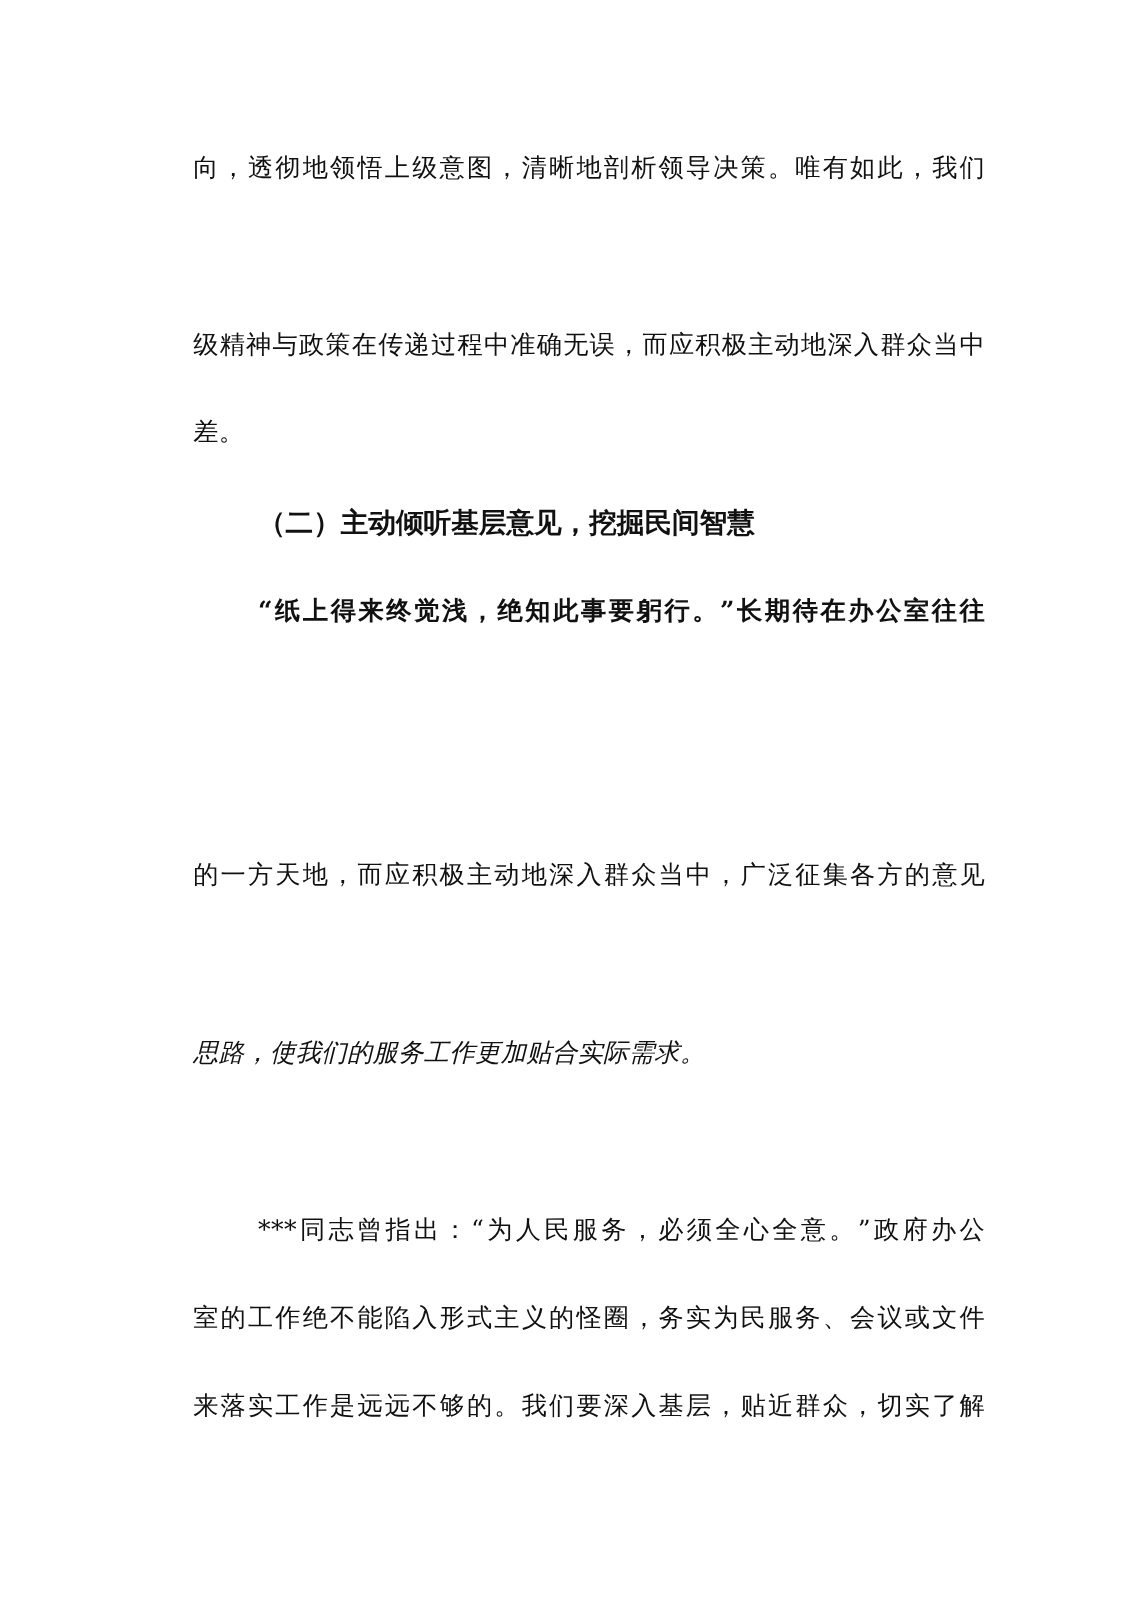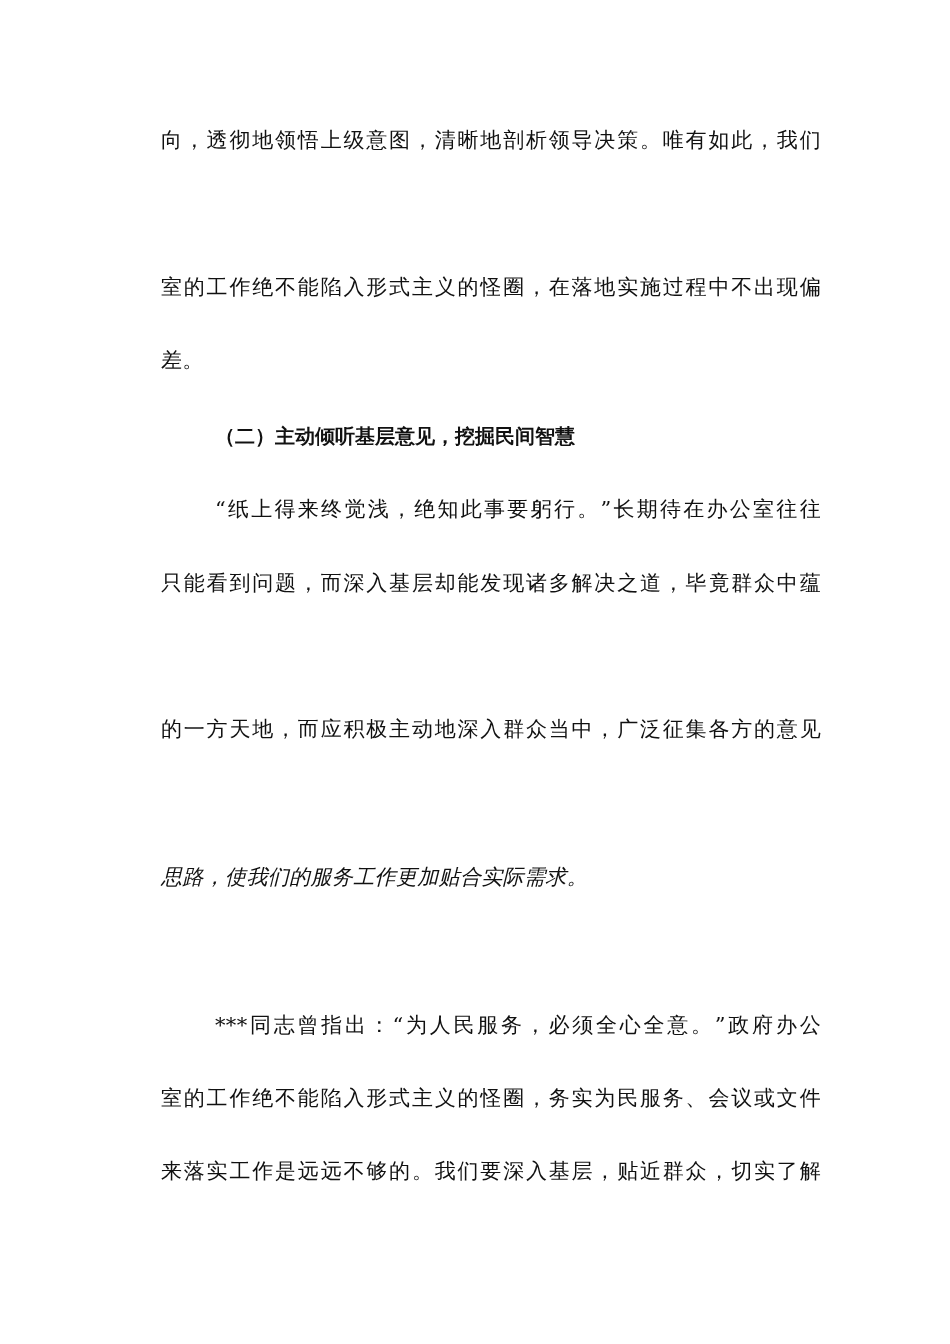--- a/index.html
+++ b/index.html
@@ -36,39 +36,38 @@
     .line.last {
       text-align-last: left;
     }
     .line.indent {
       left: 199px;
       width: 606px;
     }
     .heading {
       position: absolute;
       left: 199px;
-      font-size: 20px;
+      font-size: 23px;
       line-height: 28px;
       font-weight: bold;
       font-family: "DejaVu Sans", "Liberation Sans", sans-serif;
       white-space: nowrap;
     }
   </style>
 </head>
 <body>
 
 <div class="page">
 
   <div class="line" style="top:126px;">向，透彻地领悟上级意图，清晰地剖析领导决策。唯有如此，我们</div>
-  <div class="line" style="top:273px;">室的工作绝不能陷入形式主义的怪圈，在落地实施过程中不出现偏</div>
+  <div class="line" style="top:273px;">级精神与政策在传递过程中准确无误，而应积极主动地深入群众当中</div>
   <div class="line last" style="top:346px;">差。</div>
 
   <div class="heading" style="top:422px;">（二）主动倾听基层意见，挖掘民间智慧</div>
-  <div class="line indent" style="top:495px;">“纸上得来终觉浅，绝知此事要躬行。”长期待在办公室往往</div>
-  <div class="line" style="top:569px;">只能看到问题，而深入基层却能发现诸多解决之道，毕竟群众中蕴</div>
+  <div class="line indent" style="top:495px;font-weight:bold;">“纸上得来终觉浅，绝知此事要躬行。”长期待在办公室往往</div>
   <div class="line" style="top:715px;">的一方天地，而应积极主动地深入群众当中，广泛征集各方的意见</div>
   <div class="line last" style="top:863px;font-style:italic;">思路，使我们的服务工作更加贴合实际需求。</div>
 
   <div class="line indent" style="top:1011px;">***同志曾指出：“为人民服务，必须全心全意。”政府办公</div>
   <div class="line" style="top:1084px;">室的工作绝不能陷入形式主义的怪圈，务实为民服务、会议或文件</div>
   <div class="line" style="top:1157px;">来落实工作是远远不够的。我们要深入基层，贴近群众，切实了解</div>
 
 </div>
 
 </body></html>

